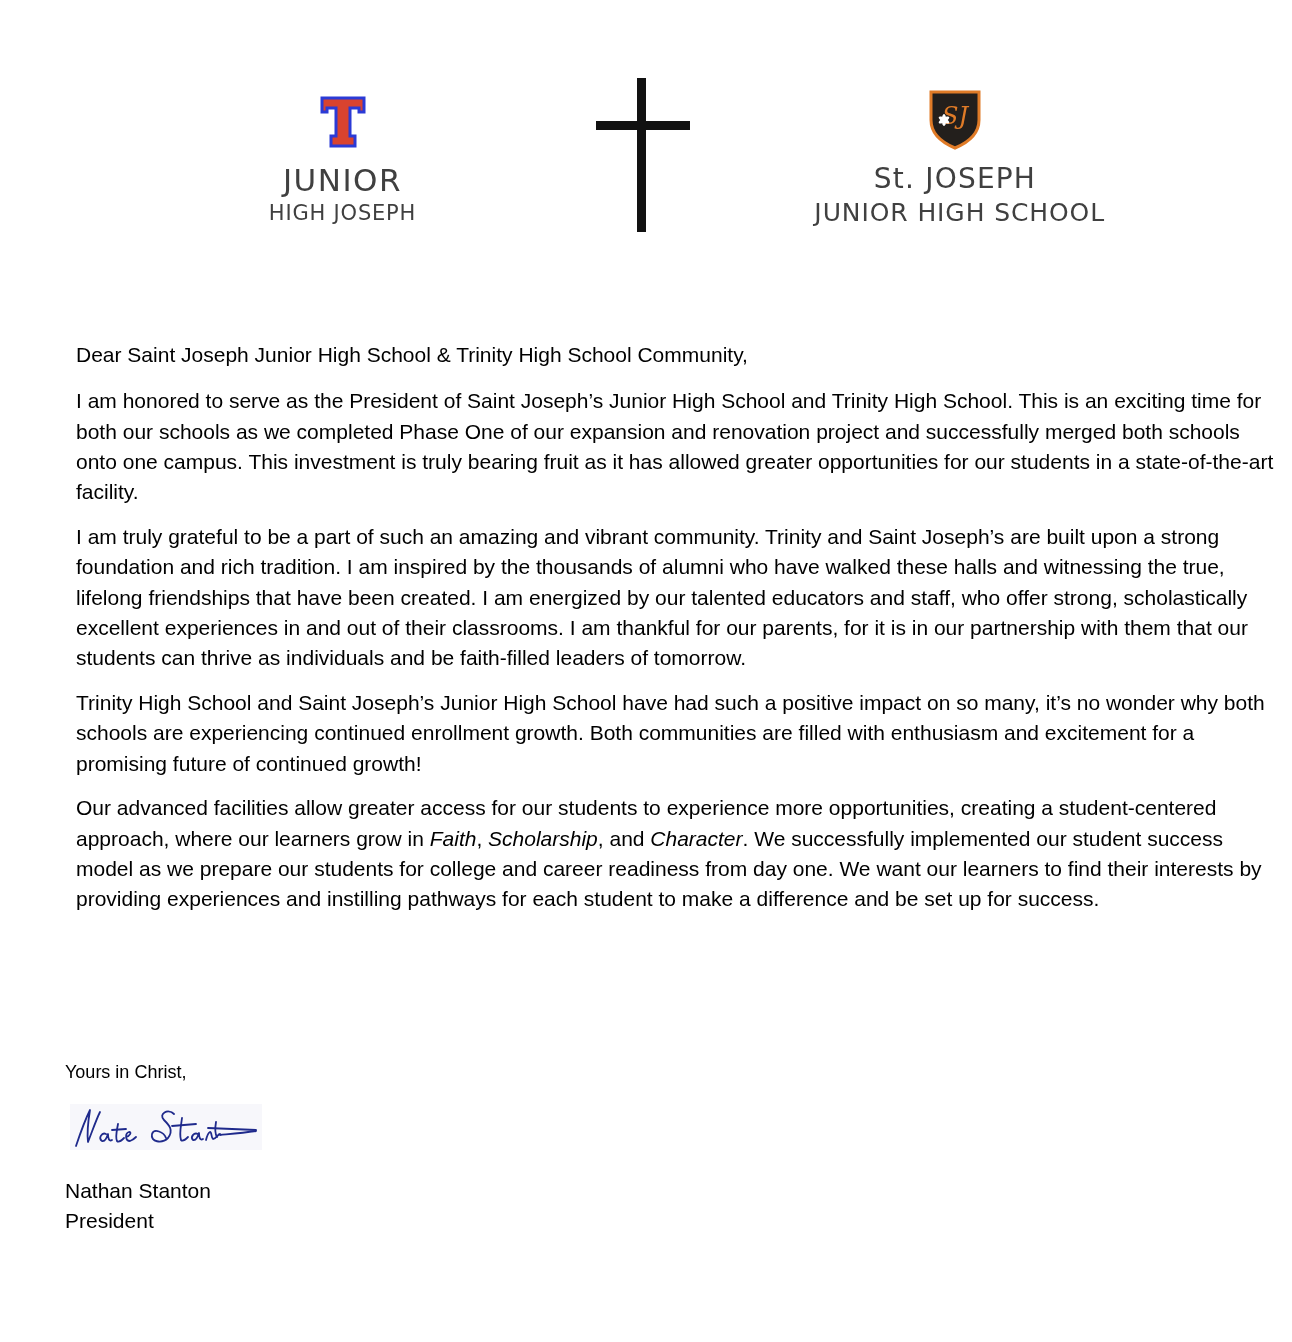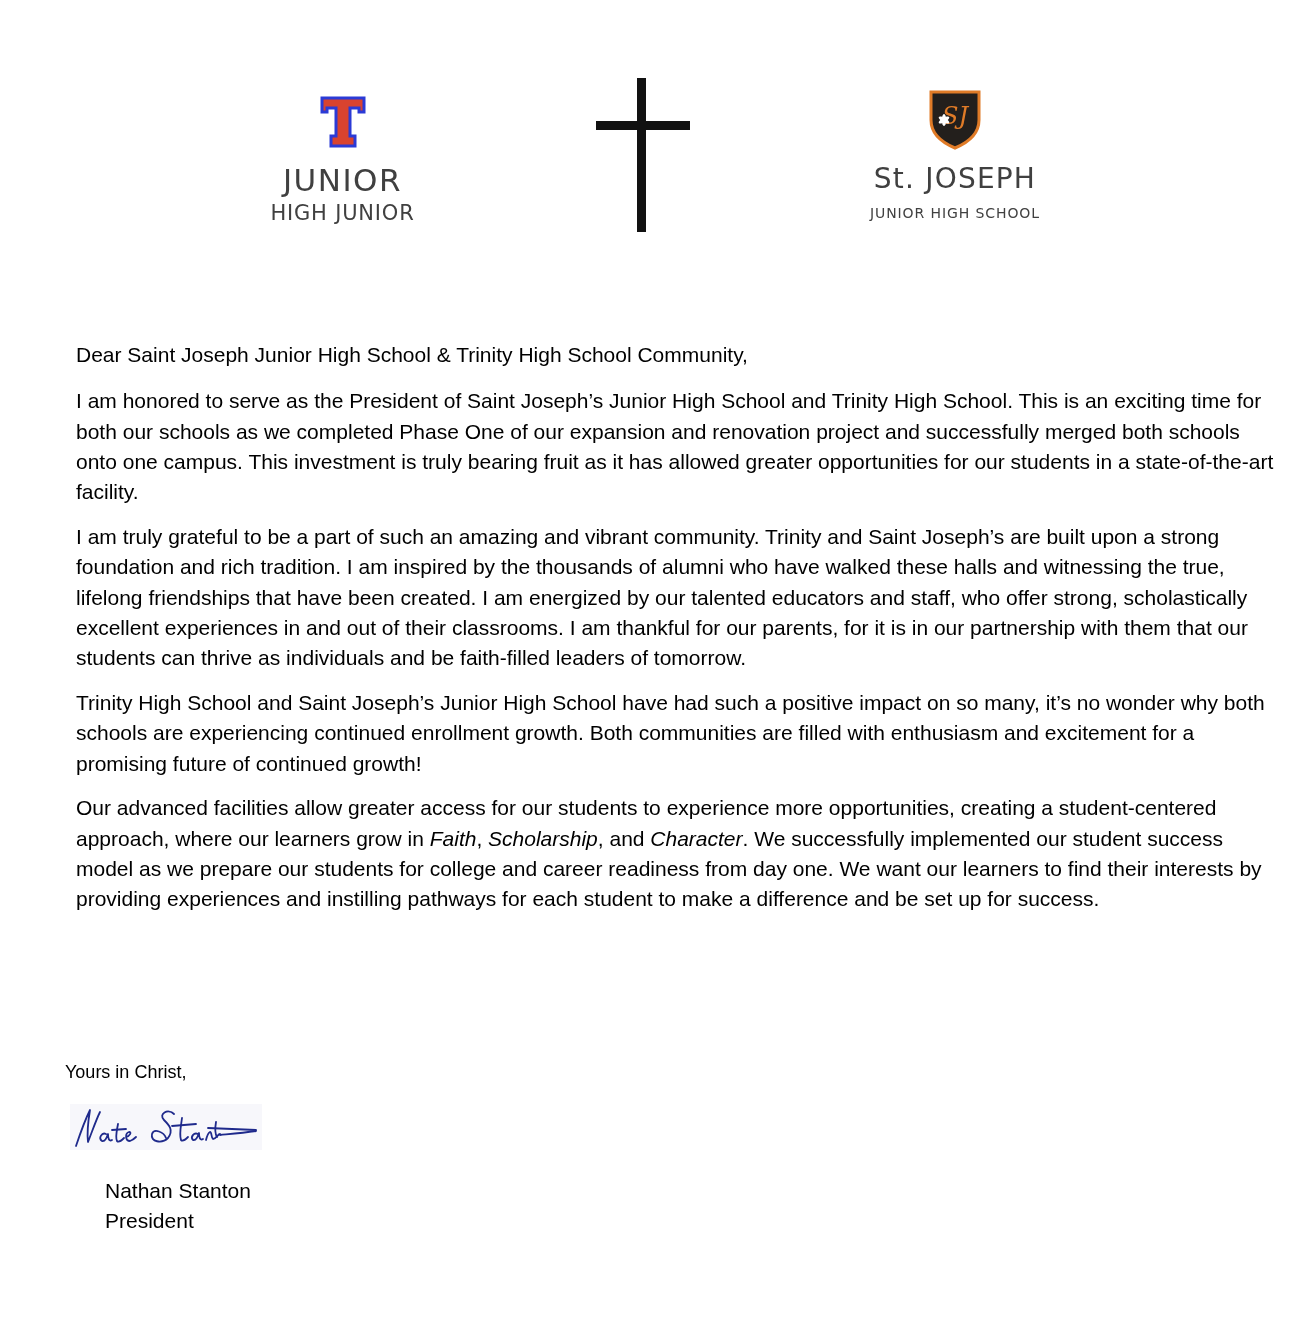--- a/index.html
+++ b/index.html
@@ -63,24 +63,25 @@
       width: 52px;
       height: 60px;
     }
     .stjoseph .name {
       margin-top: 10px;
       font-size: 28px;
       letter-spacing: 1.2px;
       line-height: 38px;
     }
     .stjoseph .sub {
-      font-size: 14px;
+      font-size: 25px;
       letter-spacing: 0.9px;
       line-height: 26px;
       margin-top: 2px;
+      text-align: right;
     }
     
     .letter {
       position: absolute;
       left: 65px;
       top: 340px;
       width: 1200px;
       font-size: 21px;
       line-height: 30.3px;
       margin-left: 11px;
@@ -111,32 +112,31 @@
     }
     .signer {
       position: absolute;
       left: 65px;
       top: 1176px;
       font-size: 21px;
       line-height: 29.5px;
     }
     .signer div {
       white-space: nowrap;
-      margin-left: 40px;
     }
   </style>
 </head>
 <body>
 
 <div class="logo-block trinity">
   <svg class="mark" viewBox="0 0 46 52">
     <path d="M2 2 H44 V16 H39 V12 H30 V40 H35 V50 H11 V40 H16 V12 H7 V16 H2 Z" fill="#d9432f" stroke="#2b3ad6" stroke-width="3" stroke-linejoin="miter"></path>
   </svg>
   <div class="name">JUNIOR</div>
-  <div class="sub">HIGH JUNIOR</div>
+  <div class="sub">HIGH JOSEPH</div>
 </div>
 
 <svg class="cross" viewBox="0 0 94 154">
   <rect x="41" y="0" width="9" height="154" fill="#111111"></rect>
   <rect x="0" y="43" width="94" height="9" fill="#111111"></rect>
 </svg>
 
 <div class="logo-block stjoseph">
   <svg class="mark" viewBox="0 0 52 60">
     <path d="M2 2 H50 V30 C50 44 38 53 26 58 C14 53 2 44 2 30 Z" fill="#231f1c" stroke="#e07b27" stroke-width="3"></path>

